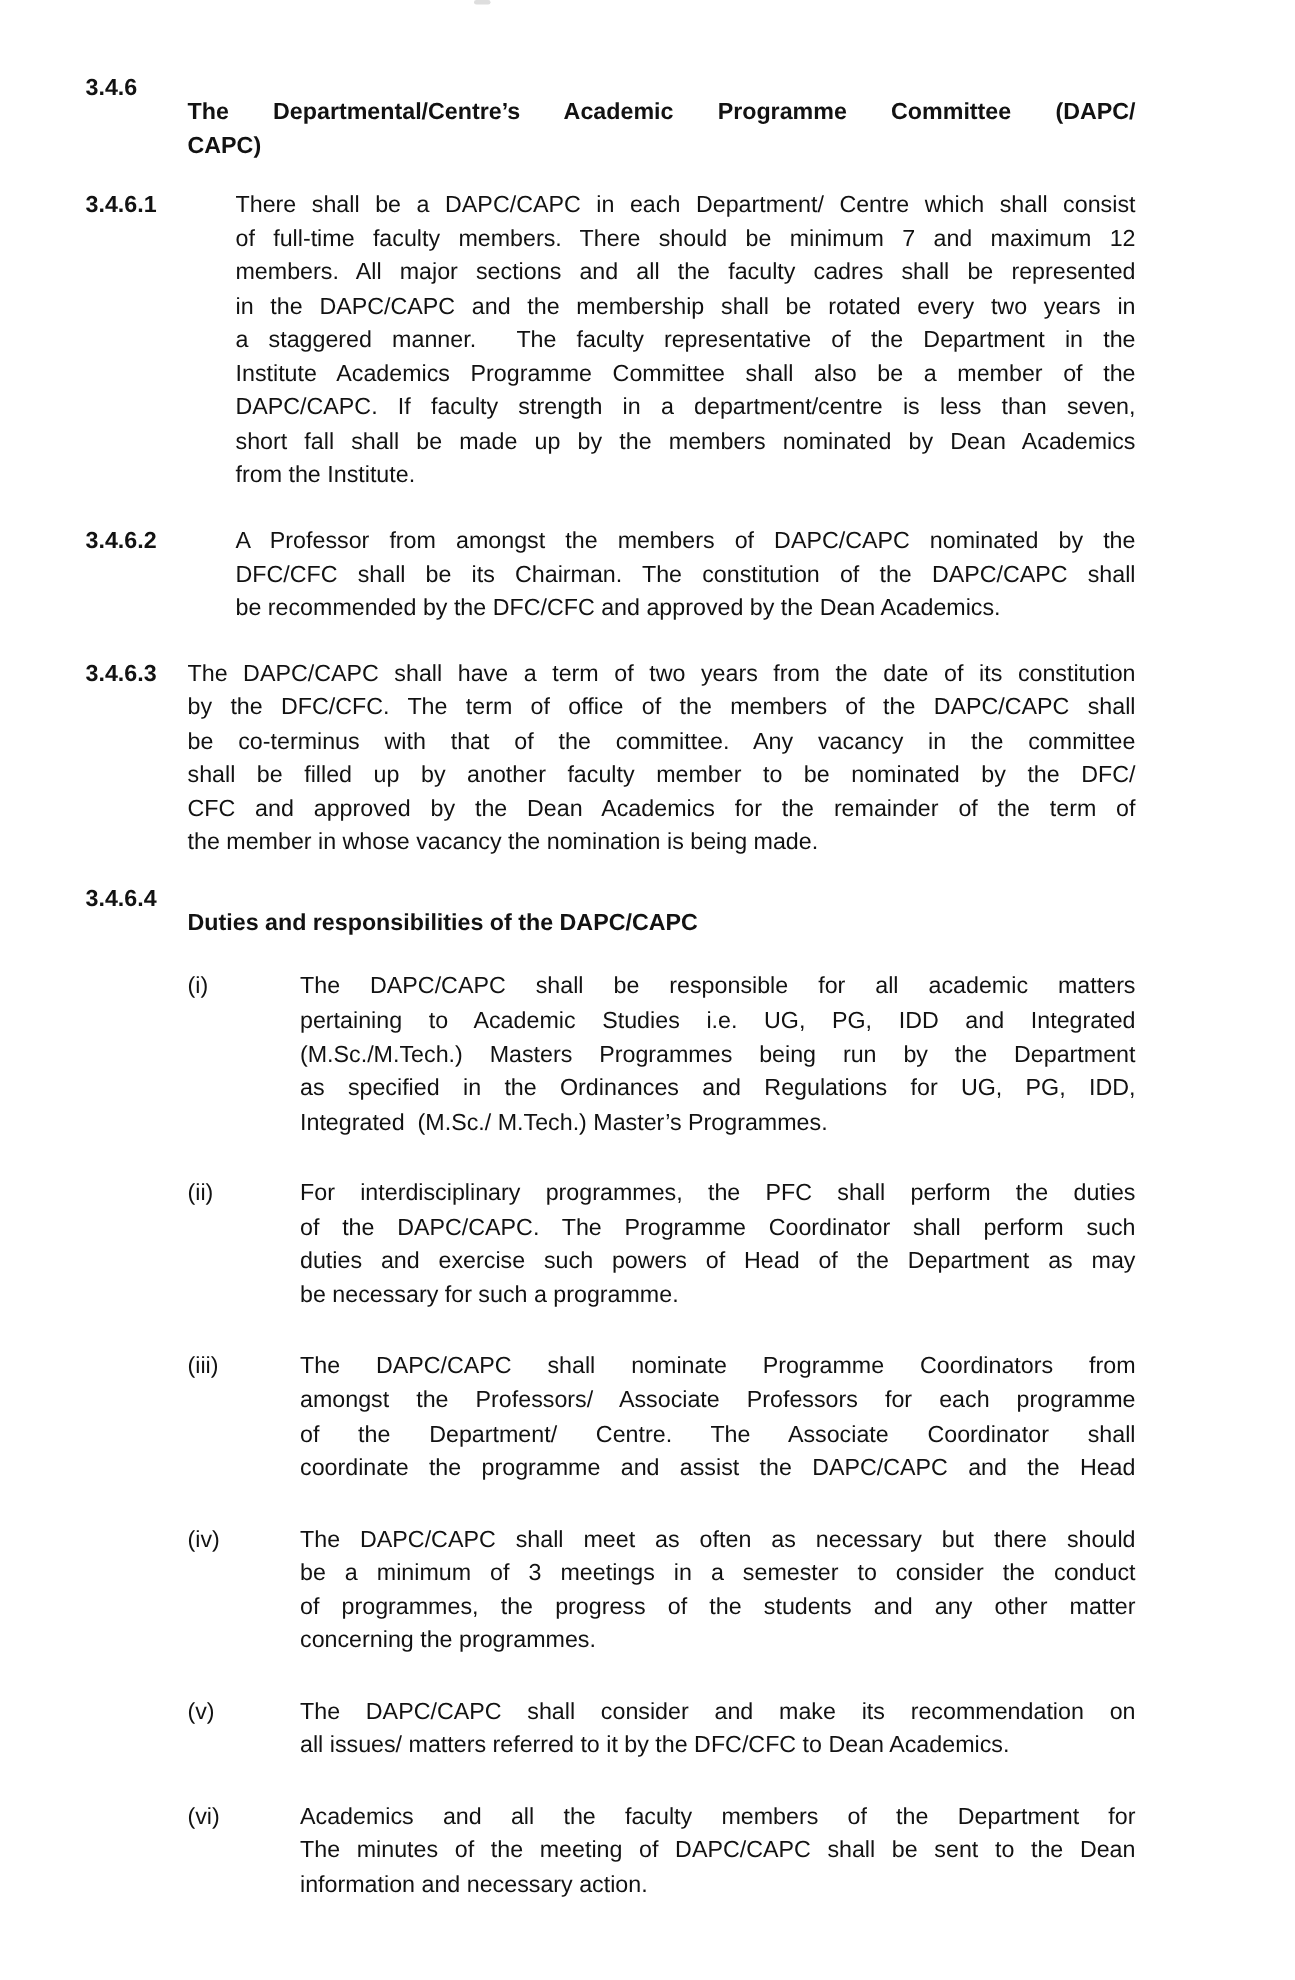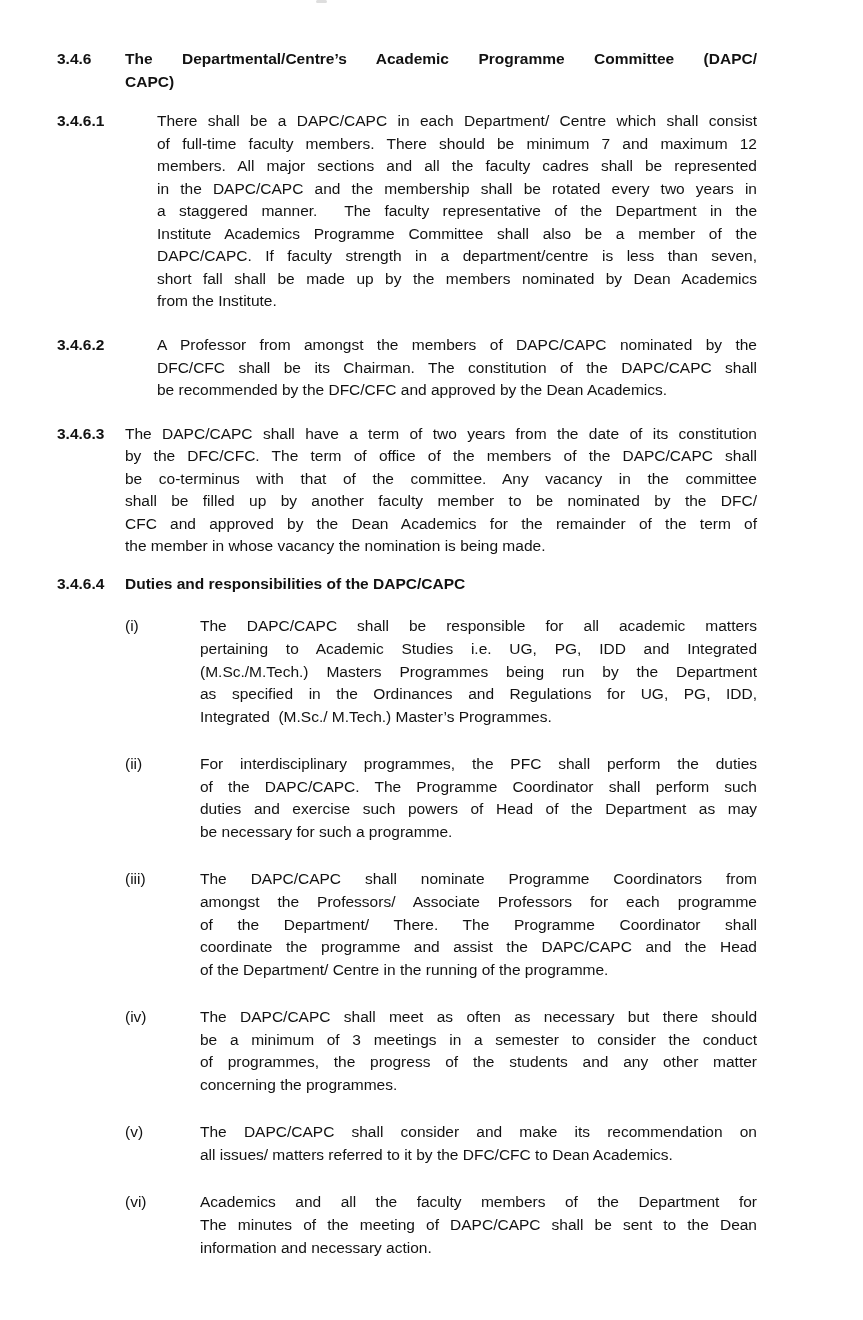--- a/index.html
+++ b/index.html
@@ -17,21 +17,21 @@
     position:absolute; left:316px; top:0;
     width:11px; height:3px;
     background:#dedede; border-radius:2px;
   }
   .content {
     position:absolute; left:57px; top:48px; width:700px;
   }
   .clause { display:flex; }
   .cnum { flex:0 0 68px; width:68px; font-weight:700; }
   .cbody { flex:1; min-width:0; }
-  .bold { font-weight:700; }
+  .bold { font-weight:700;margin-top:16px; }
   
   .jl { text-align:justify; text-align-last:justify; }
   .jl.last { text-align-last:left; }
   .mb-head { margin-bottom:17px; }
   .mb-clause { margin-bottom:21px;gap:32px; }
   .mb-small { margin-bottom:15px;justify-content:space-between; }
   .items { margin-top:20px; }
   .item { display:flex; margin-bottom:25px; }
   .item:last-child { margin-bottom:0; }
   .imarker { flex:0 0 75px; width:75px; }
@@ -115,23 +115,22 @@
               <div class="jl">duties and exercise such powers of Head of the Department as may</div>
               <div class="jl last">be necessary for such a programme.</div>
             </div>
           </div>
 
           <div class="item">
             <div class="imarker">(iii)</div>
             <div class="itext">
               <div class="jl">The DAPC/CAPC shall nominate Programme Coordinators from</div>
               <div class="jl">amongst the Professors/ Associate Professors for each programme</div>
-              <div class="jl">of the Department/ There. The Programme Coordinator shall</div>
+              <div class="jl">of the Department/ Centre. The Associate Coordinator shall</div>
               <div class="jl">coordinate the programme and assist the DAPC/CAPC and the Head</div>
-              <div class="jl last">of the Department/ Centre in the running of the programme.</div>
             </div>
           </div>
 
           <div class="item">
             <div class="imarker">(iv)</div>
             <div class="itext">
               <div class="jl">The DAPC/CAPC shall meet as often as necessary but there should</div>
               <div class="jl">be a minimum of 3 meetings in a semester to consider the conduct</div>
               <div class="jl">of programmes, the progress of the students and any other matter</div>
               <div class="jl last">concerning the programmes.</div>

